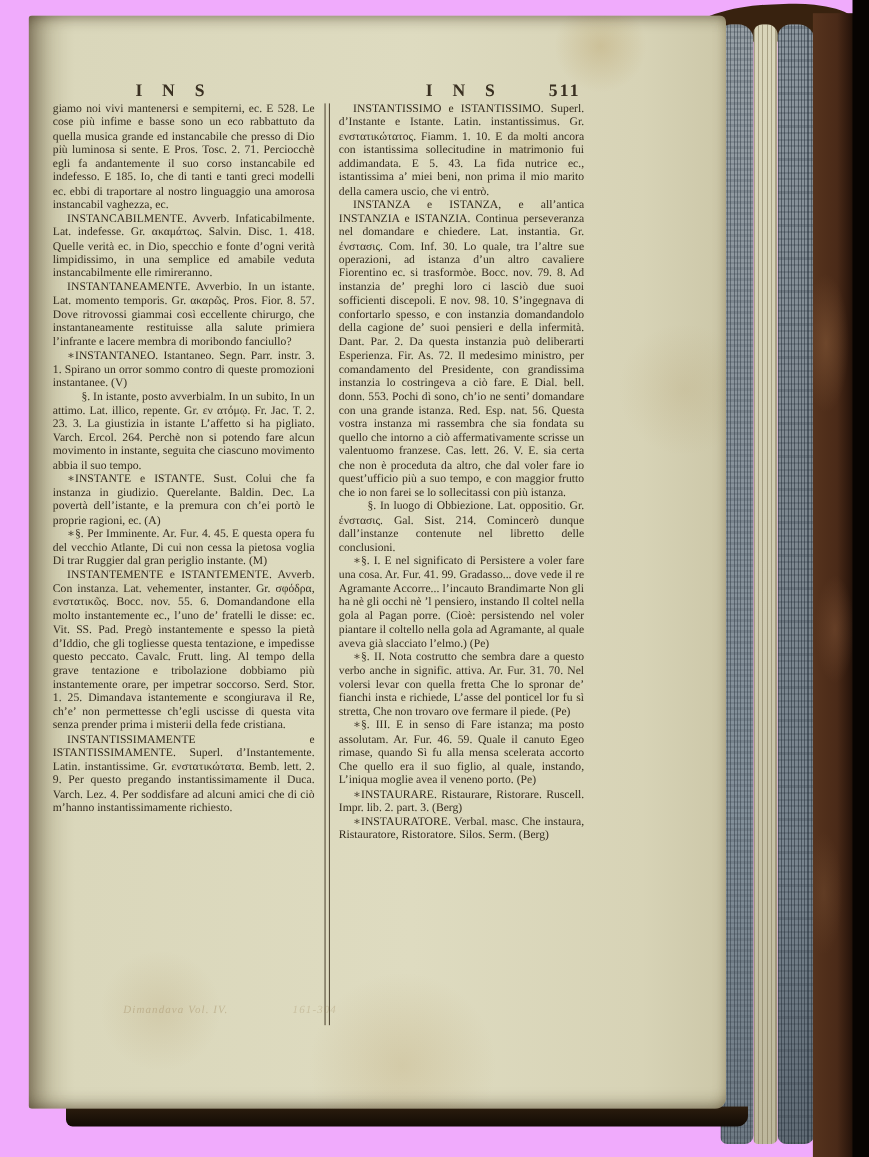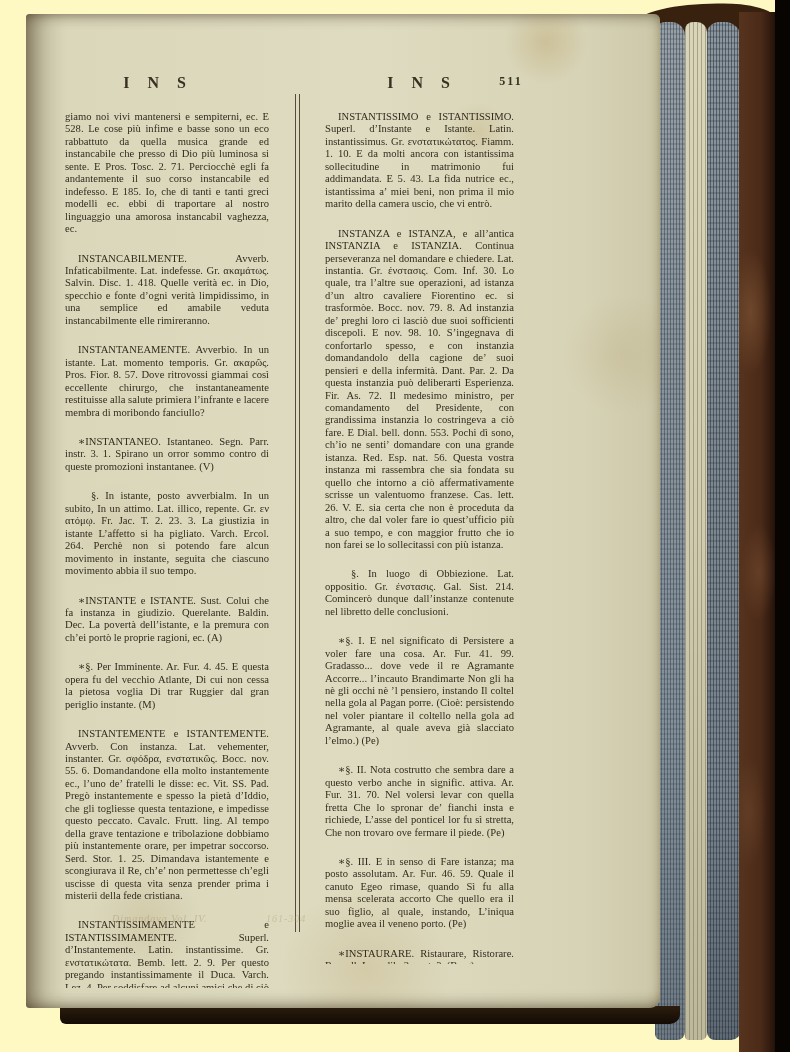--- a/index.html
+++ b/index.html
@@ -1,16 +1,16 @@
 <!DOCTYPE html>
 <html><head>
 <meta charset="utf-8">
 <style>
   html,body{margin:0;padding:0;background:#000;}
-  .scene{position:relative;width:790px;height:1052px;background:#fef9c3;overflow:hidden;
+  .scene{position:relative;width:790px;height:1052px;background:#f0abfc;overflow:hidden;
          font-family:"Liberation Serif","DejaVu Serif",serif;}
 
   
   .edge-band{position:absolute;top:22px;height:1018px;}
   .band-speckle-1{left:655px;width:30px;border-radius:10px 14px 8px 6px;
     background:
       repeating-linear-gradient(90deg, rgba(40,50,60,.45) 0 1px, rgba(0,0,0,0) 1px 3px),
       repeating-linear-gradient(0deg, rgba(70,80,90,.25) 0 2px, rgba(0,0,0,0) 2px 5px),
       linear-gradient(180deg,#97a0a6,#8a949c 30%,#83909a 70%,#6e7a84);}
   .band-cream{left:685px;width:22px;border-radius:8px 10px 6px 4px;
@@ -48,31 +48,31 @@
     box-shadow: inset 20px 0 24px -14px rgba(55,40,20,.6),
                 inset -8px 0 12px -8px rgba(110,95,55,.4),
                 inset 0 10px 14px -10px rgba(55,40,20,.55),
                 inset 0 -12px 16px -12px rgba(55,40,20,.6);}
 
   
   .running-row{position:absolute;top:60px;left:0;width:100%;height:22px;color:#3a3022;}
   .rt{position:absolute;font-size:16px;letter-spacing:7px;font-weight:bold;}
   .rt-left{left:72px;width:120px;text-align:center;}
   .rt-right{left:336px;width:120px;text-align:center;}
-  .pnum{position:absolute;left:452px;width:66px;text-align:center;font-size:12px;
+  .pnum{position:absolute;left:436px;width:66px;text-align:right;font-size:16px;
         letter-spacing:2px;font-weight:bold;}
 
   .col{position:absolute;top:80px;color:#342b1e;font-size:10.6px;line-height:12.45px;
        text-align:justify;overflow:hidden;}
   .col-left{left:22px;width:238px;height:894px;}
   .col-right{left:282px;width:223px;height:870px;}
   .divider{position:absolute;left:269px;top:80px;width:3px;height:838px;
        border-left:1px solid #564c39;border-right:1px solid #564c39;}
 
-  .para{margin:17px;text-indent:13px;}
+  .para{margin:0;text-indent:13px;}
   .ind-none{text-indent:0;}
   .ind-section{text-indent:26px;}
 
   .bleed{position:absolute;color:#9b845a;opacity:.38;filter:blur(.6px);
          font-size:10px;font-style:italic;letter-spacing:1px;}
   .bleed-left{left:86px;top:899px;}
   .bleed-mid{left:240px;top:899px;opacity:.3;}
 </style>
 </head>
 <body>

